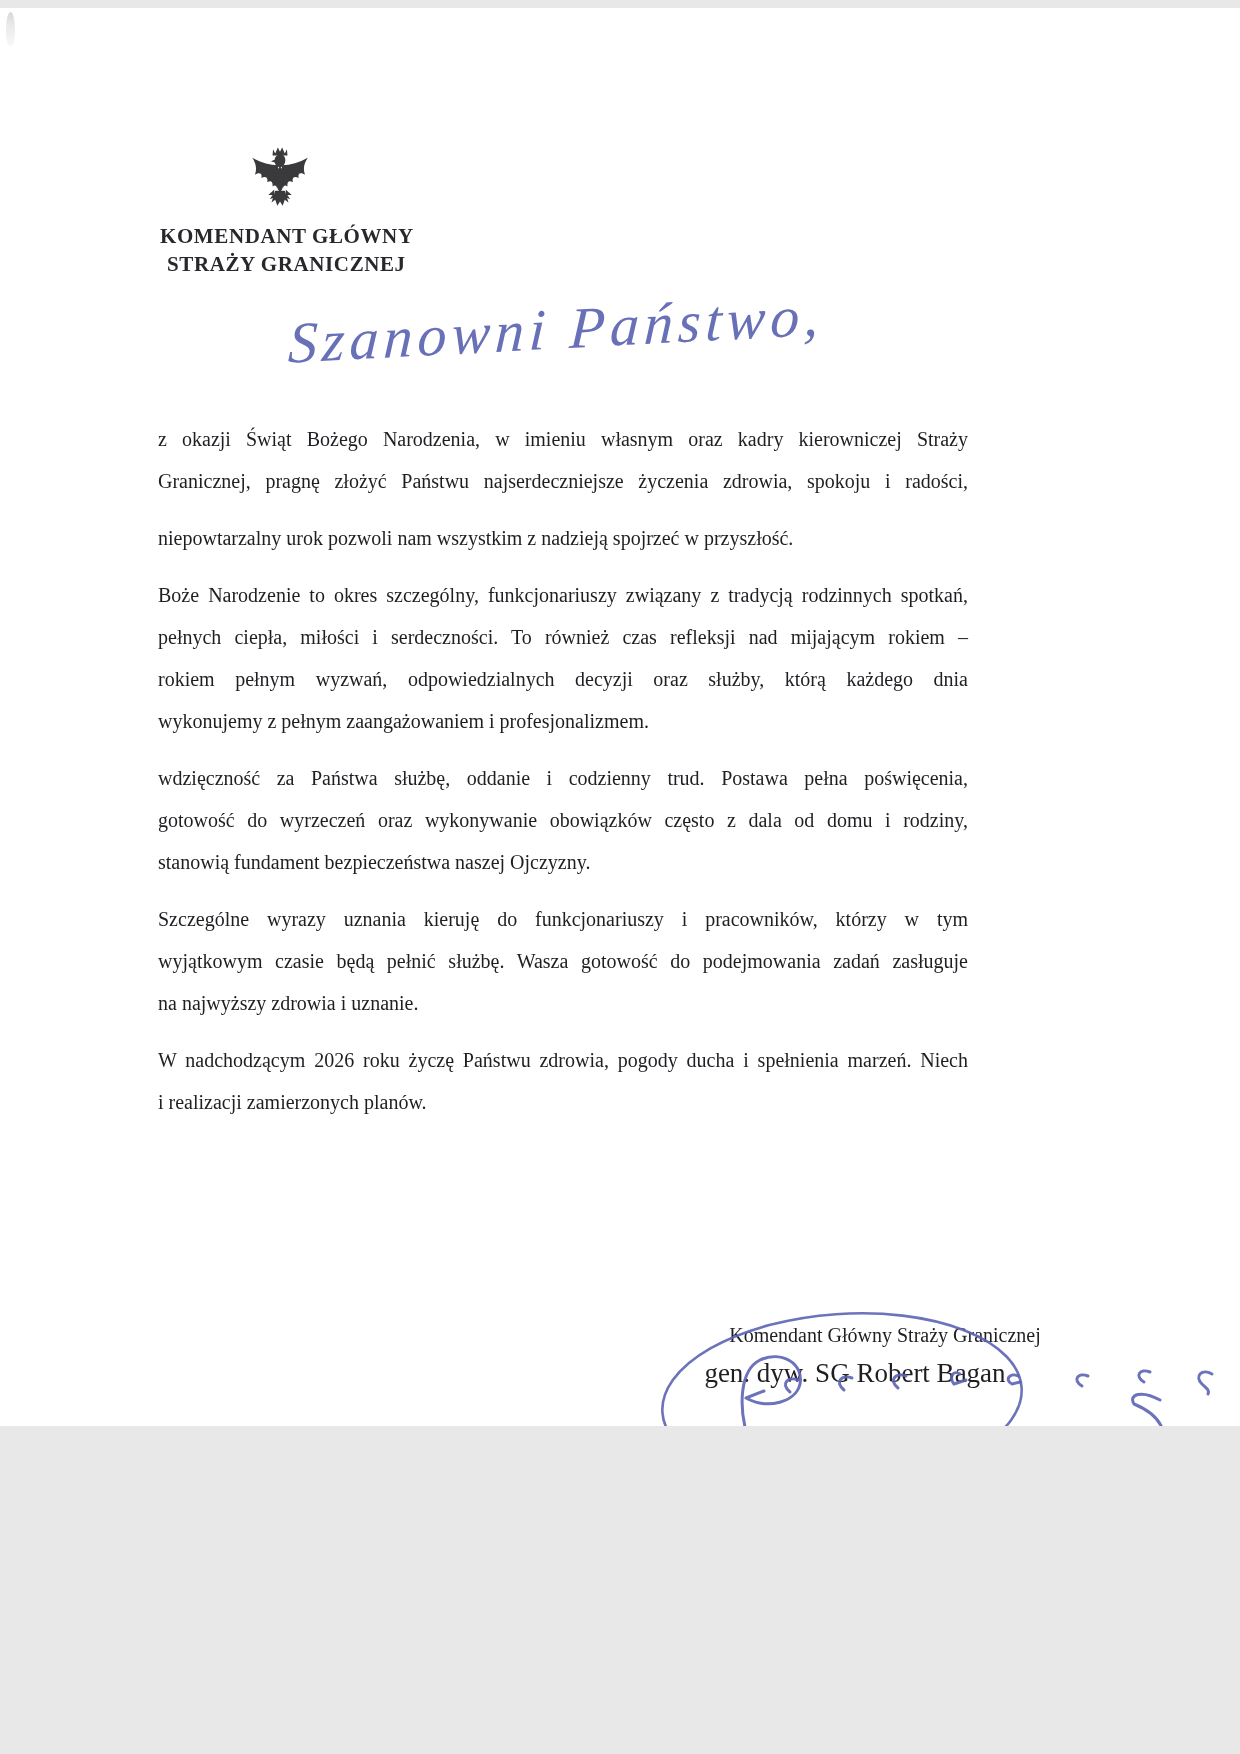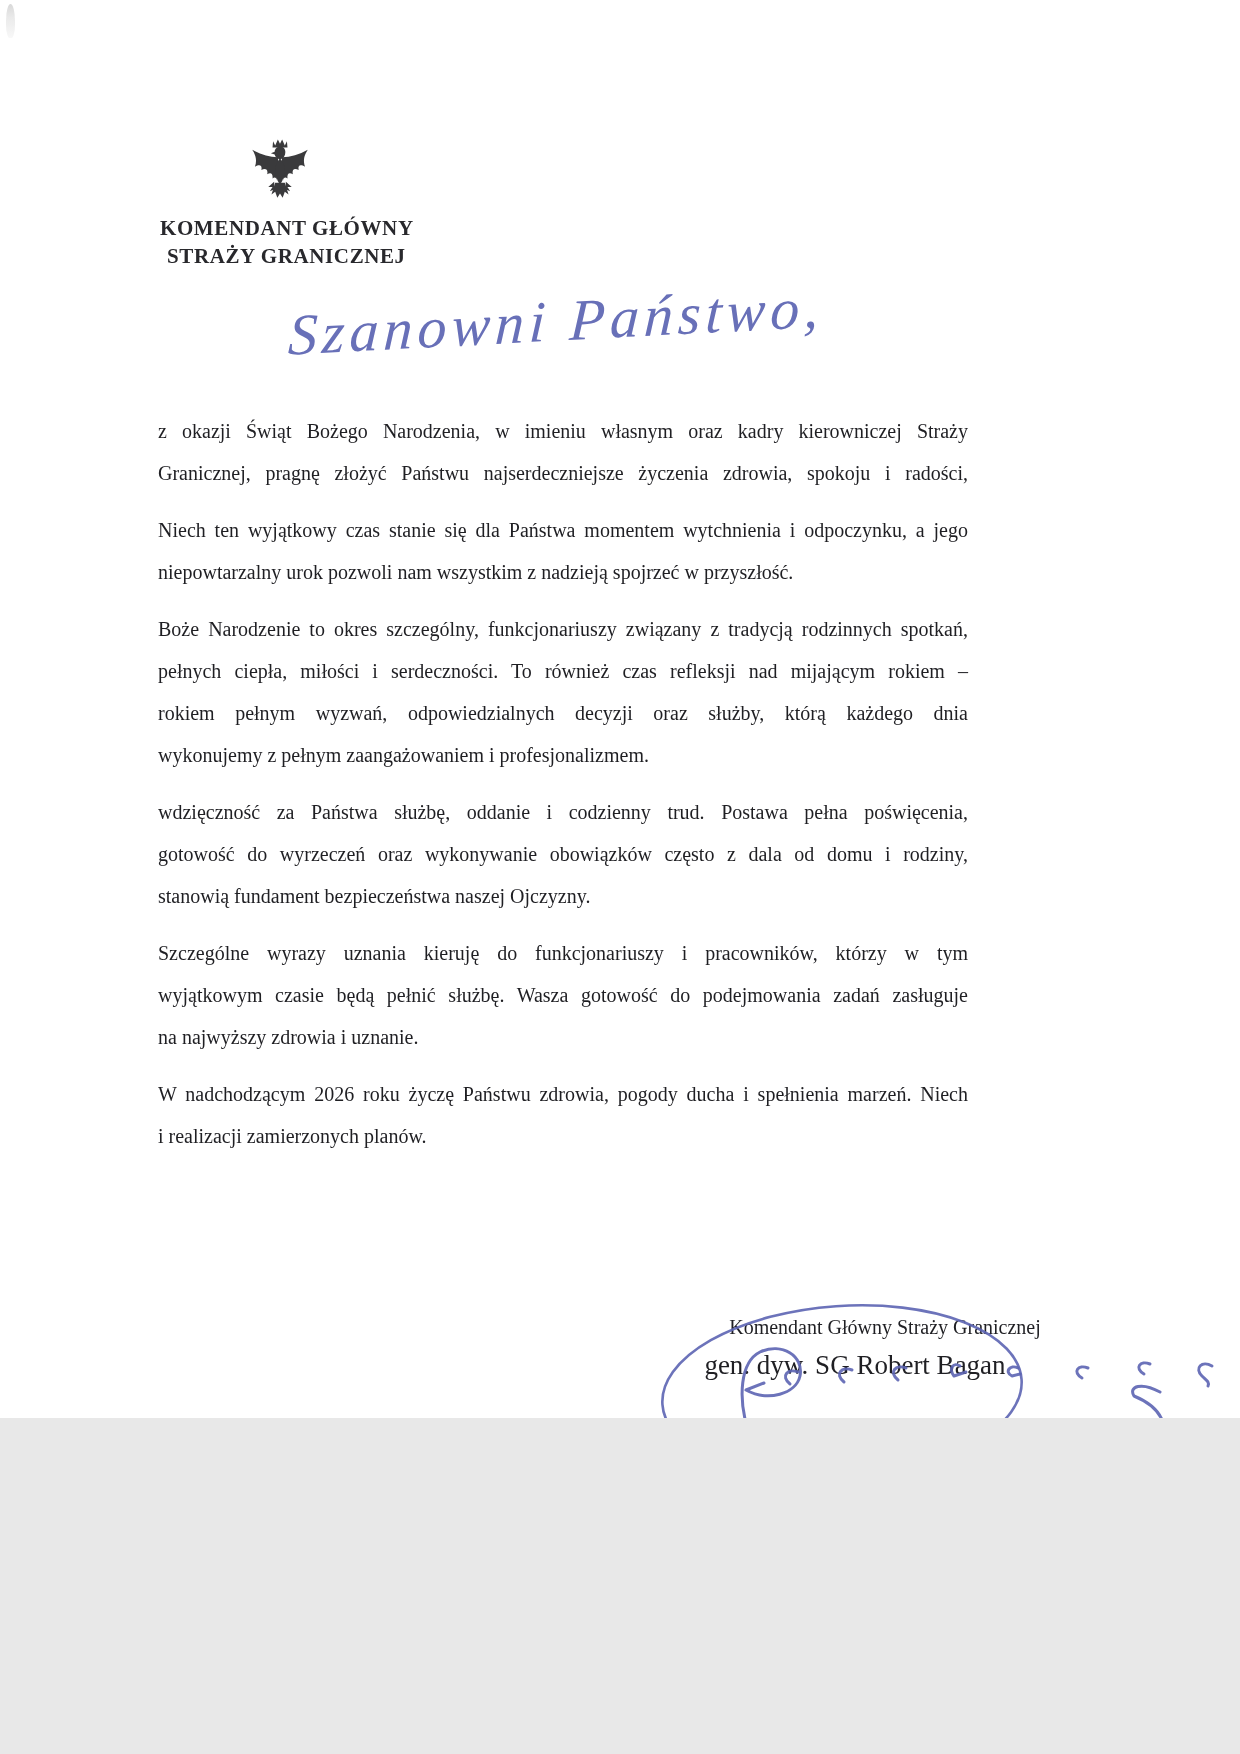--- a/index.html
+++ b/index.html
@@ -1,20 +1,20 @@
 <!DOCTYPE html>
 <html lang="pl" style="--ink: #5c64b2; --text: #1f1f23; --logo: #7a7a7e;"><head>
 <meta charset="utf-8">
 <style>
   html, body { margin: 0; padding: 0; background: #e8e8e8; }
   .page {
     position: relative;
     width: 1240px;
     height: 1418px;
-    margin: 0 auto;
+    margin: 8px auto;
     background: #ffffff;
     overflow: hidden;
     font-family: "Liberation Serif", serif;
     color: var(--text, #1f1f23);
   }
   .scan-artifact {
     position: absolute; left: 6px; top: 4px; width: 9px; height: 34px;
     background: linear-gradient(180deg, #b9b9b9 0%, #d9d9d9 40%, #f2f2f2 100%);
     border-radius: 50% 50% 40% 40%; opacity: .55;
   }
@@ -87,21 +87,20 @@
   </div>
 
   <div class="salutation">Szanowni Państwo,</div>
 
   <div class="body-paragraphs">
       <div class="paragraph">
         <div class="pline">z okazji Świąt Bożego Narodzenia, w imieniu własnym oraz kadry kierowniczej Straży</div>
         <div class="pline">Granicznej, pragnę złożyć Państwu najserdeczniejsze życzenia zdrowia, spokoju i radości,</div>
       </div>
       <div class="paragraph">
-        <div class="pline">Niech ten wyjątkowy czas stanie się dla Państwa momentem wytchnienia i odpoczynku, a jego</div>
         <div class="pline last">niepowtarzalny urok pozwoli nam wszystkim z nadzieją spojrzeć w przyszłość.</div>
       </div>
       <div class="paragraph">
         <div class="pline">Boże Narodzenie to okres szczególny, funkcjonariuszy związany z tradycją rodzinnych spotkań,</div>
         <div class="pline">pełnych ciepła, miłości i serdeczności. To również czas refleksji nad mijającym rokiem –</div>
         <div class="pline">rokiem pełnym wyzwań, odpowiedzialnych decyzji oraz służby, którą każdego dnia</div>
         <div class="pline last">wykonujemy z pełnym zaangażowaniem i profesjonalizmem.</div>
       </div>
       <div class="paragraph">
         <div class="pline">wdzięczność za Państwa służbę, oddanie i codzienny trud. Postawa pełna poświęcenia,</div>

